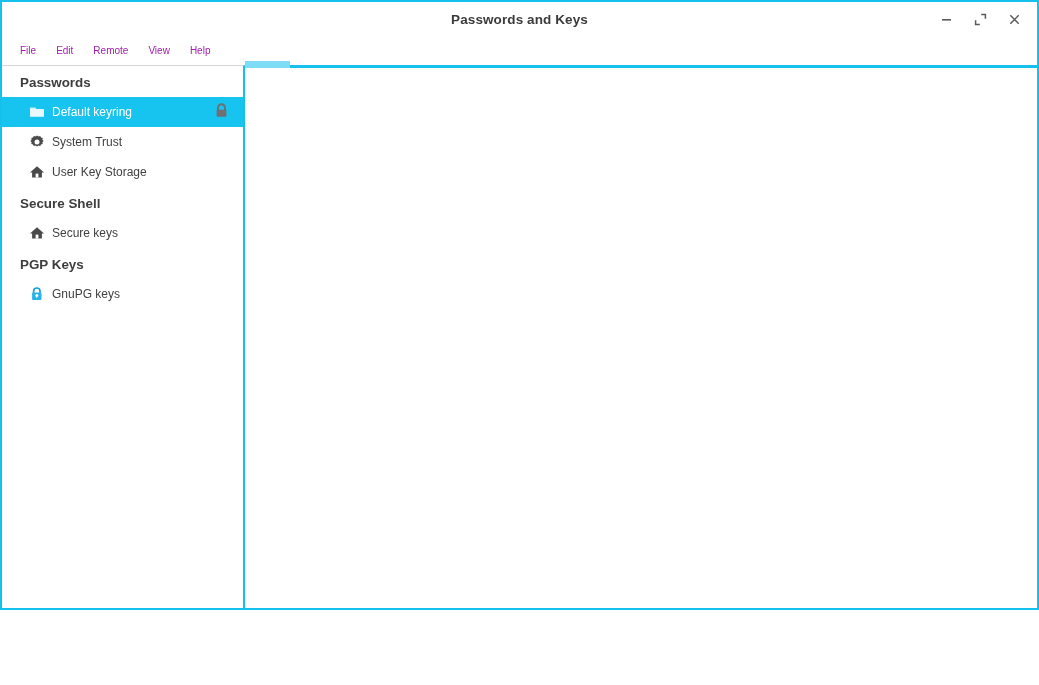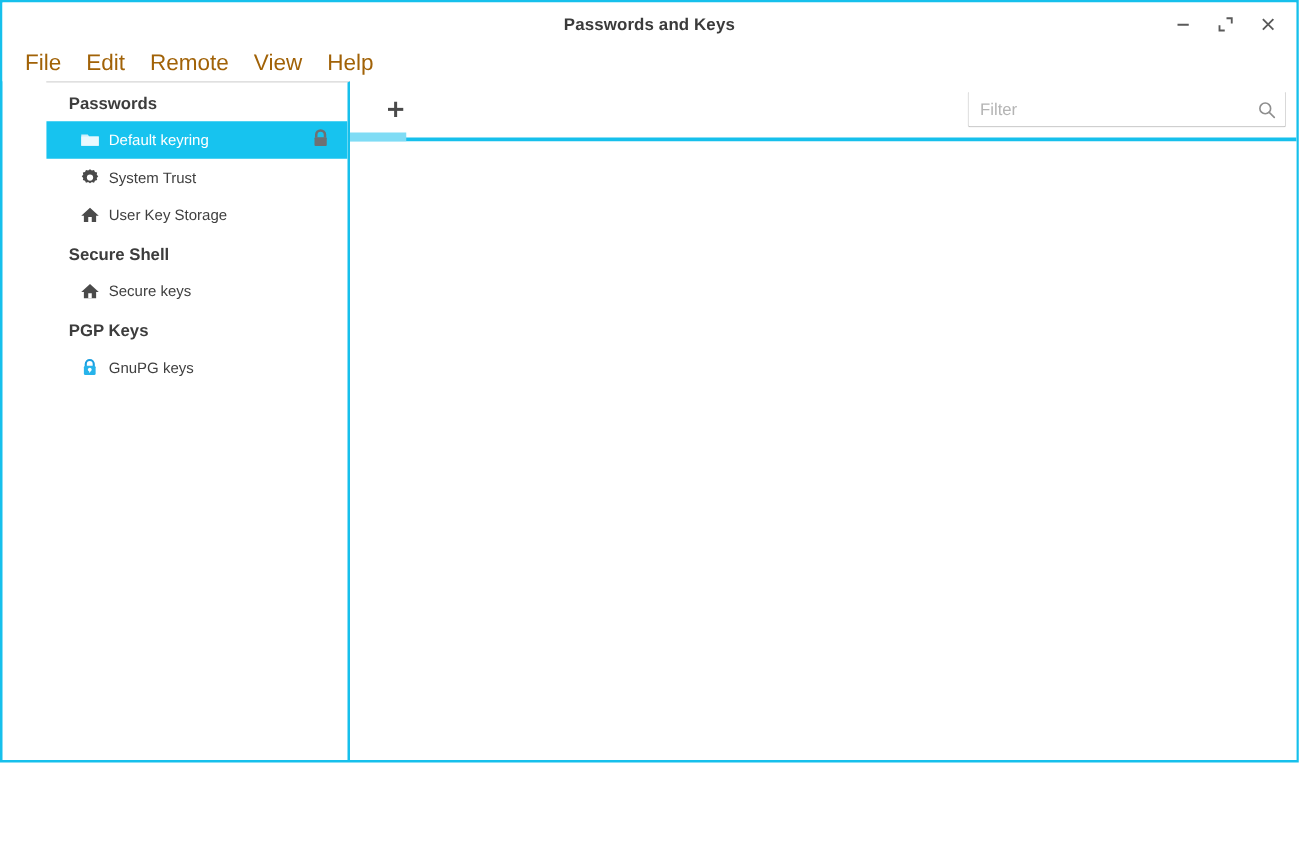--- a/index.html
+++ b/index.html
@@ -66,22 +66,22 @@
   
   .menubar {
     height: 29px;
     flex: 0 0 29px;
     display: flex;
     align-items: center;
     padding-left: 8px;
     background: #ffffff;
   }
   .menu-item {
-    font-size: 18px;
-    color: #a16207;
+    font-size: 10px;
+    color: #a21caf;
     padding: 3px 10px;
     cursor: default;
     user-select: none;
     white-space: nowrap;
   }
 
   
   .body-split {
     flex: 1 1 auto;
     display: flex;
@@ -92,21 +92,20 @@
   
   .sidebar {
     width: 243px;
     flex: 0 0 243px;
     background: #ffffff;
     border-top: 1px solid #d6d6d6;
     border-right: 2px solid #16c0ec;
     box-sizing: border-box;
     overflow: hidden;
     position: relative;
-    margin-left: 35px;
   }
   .group-header {
     font-size: 13.4px;
     font-weight: bold;
     color: #3d3d3d;
     padding: 9px 0 7px 18px;
     user-select: none;
   }
   .nav-row {
     height: 30px;
@@ -331,40 +330,20 @@
             <path d="M7.3 10.8 H8.5 L7.6 12.6 Z" fill="#ffffff"></path>
           </svg>
         </span>
         <span class="nav-label">GnuPG keys</span>
       </div>
 
     </div>
 
     <div class="main">
 
-      <div class="main-toolbar">
-        <div class="add-btn">
-          <span>
-            <svg width="15" height="15" viewBox="0 0 15 15" aria-hidden="true">
-              <rect x="6.3" y="1.4" width="2.4" height="12.2" fill="currentColor"></rect>
-              <rect x="1.4" y="6.3" width="12.2" height="2.4" fill="currentColor"></rect>
-            </svg>
-          </span>
-        </div>
-
-        <div class="filter-wrap">
-          <input class="filter-input" type="text" placeholder="Filter" style="">
-          <span class="search-icon">
-            <svg width="15" height="15" viewBox="0 0 15 15" aria-hidden="true">
-              <circle cx="6.2" cy="6.2" r="4.3" fill="none" stroke="currentColor" stroke-width="1.3"></circle>
-              <path d="M9.4 9.4 L13.4 13.4" stroke="currentColor" stroke-width="1.3" fill="none" stroke-linecap="round"></path>
-            </svg>
-          </span>
-        </div>
-      </div>
 
       <div class="accent-rule">
         <div class="tab-underline"></div>
       </div>
 
       <div class="main-content"></div>
 
     </div>
 
   </div>

